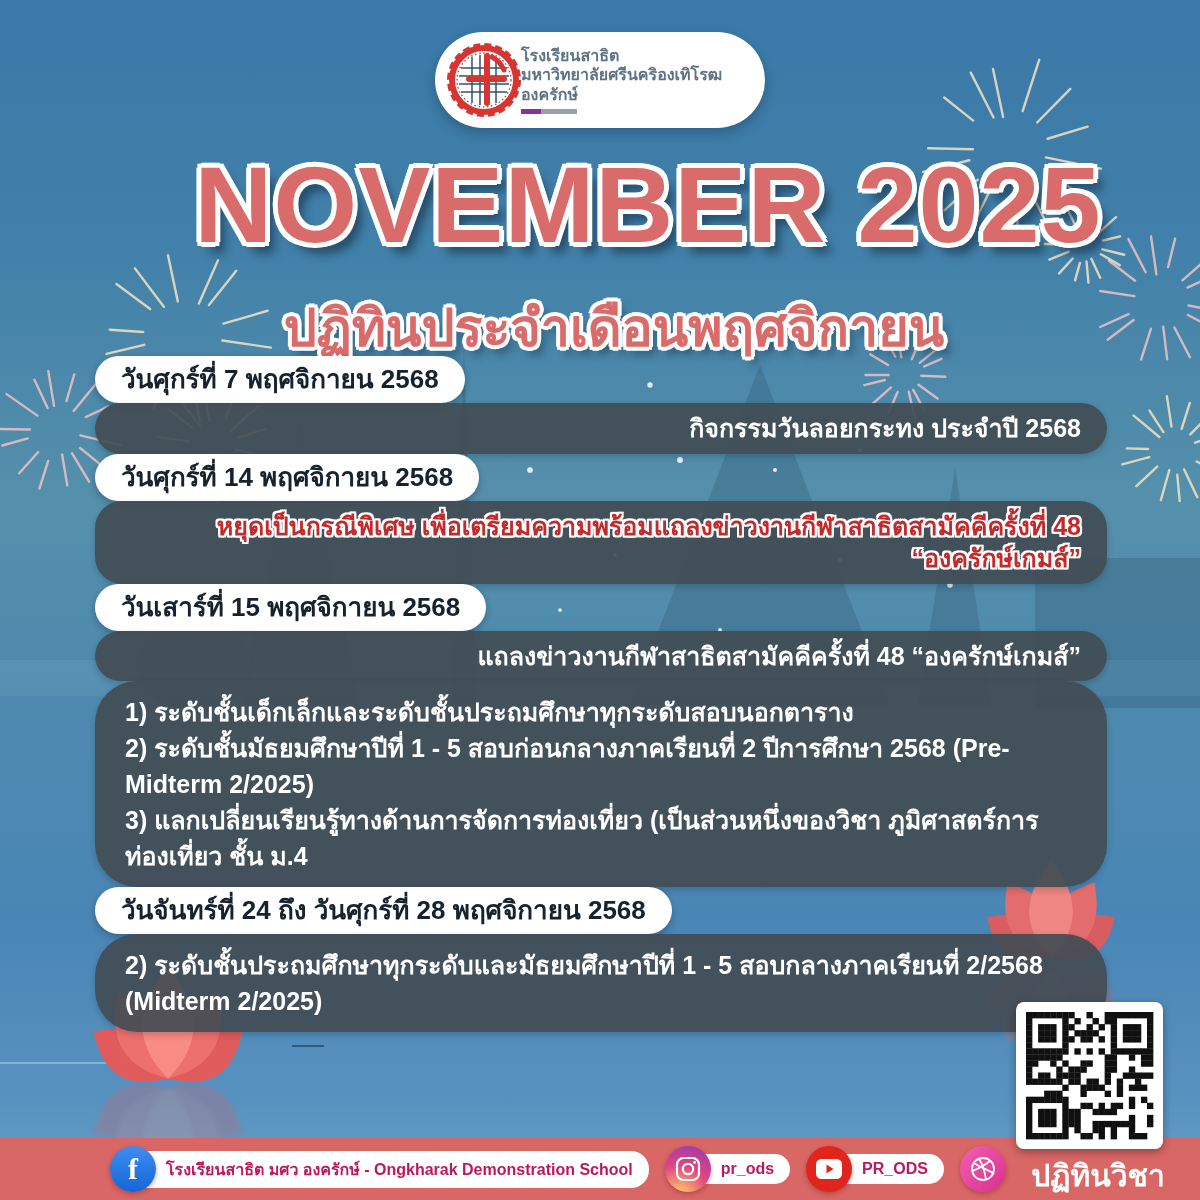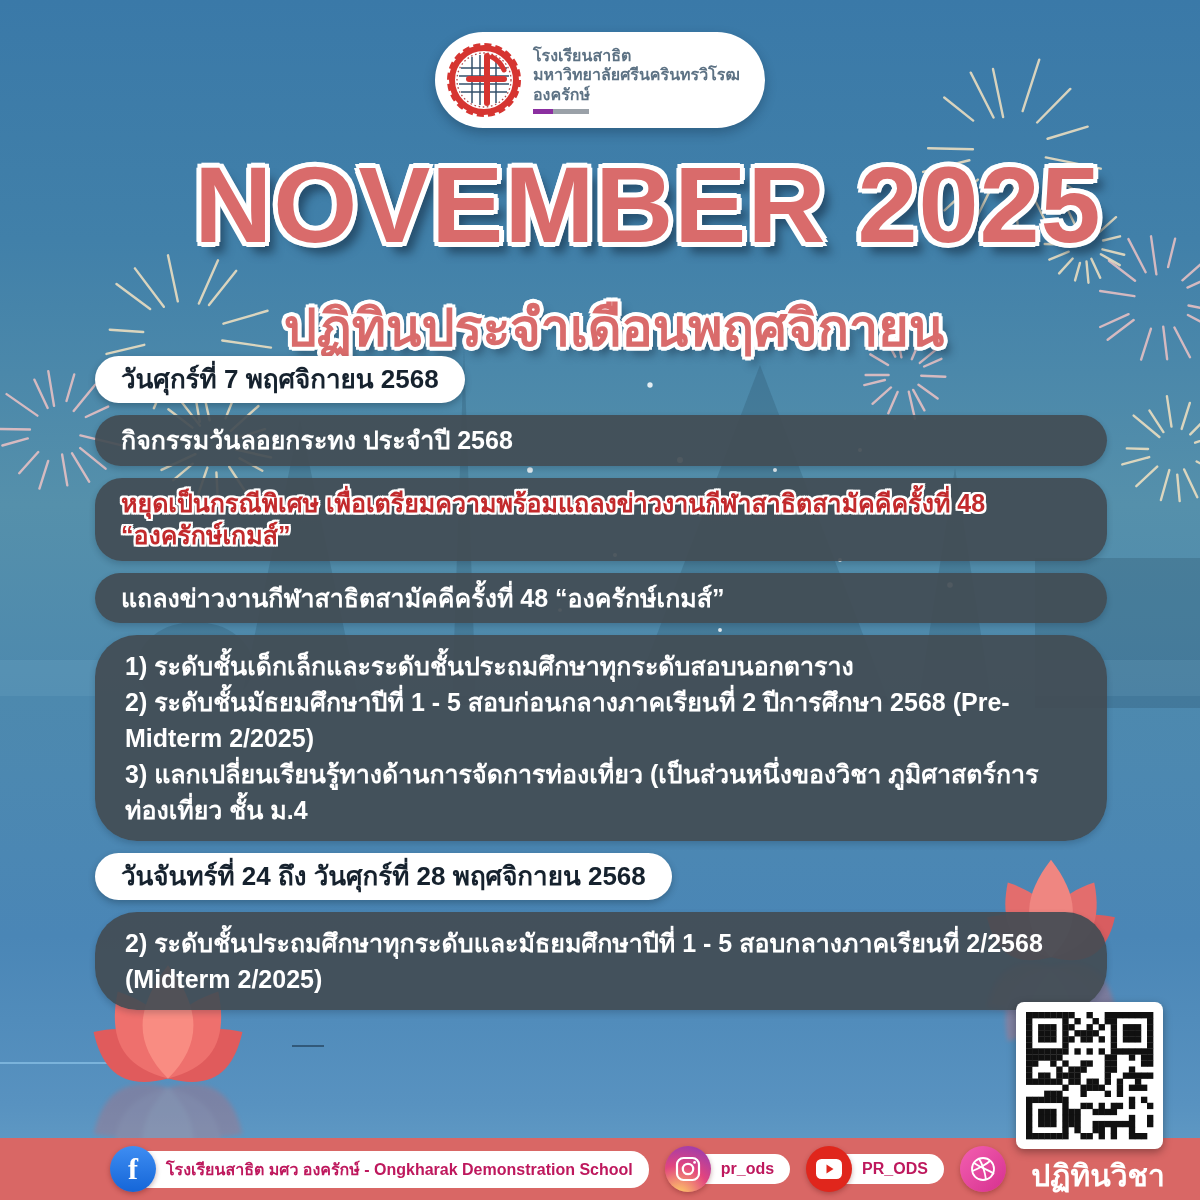--- a/index.html
+++ b/index.html
@@ -10,21 +10,21 @@
   }
   .bgsvg{position:absolute;left:0;top:0;width:1200px;height:1200px;z-index:0;pointer-events:none;}
 
   
   .logo-badge{
     position:absolute;left:50%;top:32px;transform:translateX(-50%);
     width:330px;height:96px;background:#ffffff;border-radius:48px;
     display:flex;align-items:center;padding:0 18px 0 12px;box-sizing:border-box;
     box-shadow:0 5px 12px rgba(10,30,50,.3);z-index:4;
   }
-  .logo-text{margin-left:12px;color:#5d7284;font-weight:bold;font-size:16px;line-height:1.22;}
+  .logo-text{color:#5d7284;font-weight:bold;font-size:16px;line-height:1.22;}
   .logo-underline{display:flex;margin-top:5px;height:5px;width:56px;}
   .logo-underline .u1{width:20px;background:#8b2fa0;}
   .logo-underline .u2{width:36px;background:#9aa1a8;}
 
   
   .title{
     position:absolute;top:142px;left:0;width:100%;text-align:center;margin:0;
     font-size:108px;font-weight:bold;letter-spacing:1px;color:#d96b6b;z-index:2;
     text-shadow:
       -4px -4px 0 #fff,4px -4px 0 #fff,-4px 4px 0 #fff,4px 4px 0 #fff,
@@ -35,31 +35,31 @@
   .subtitle{
     position:absolute;top:272px;left:0;width:100%;text-align:center;margin:14px;
     font-size:52px;font-weight:bold;color:#d96b6b;z-index:2;
     text-shadow:
       -3px -3px 0 #fff,3px -3px 0 #fff,-3px 3px 0 #fff,3px 3px 0 #fff,
       -4px 0 0 #fff,4px 0 0 #fff,0 -4px 0 #fff,0 4px 0 #fff,
       6px 8px 8px rgba(15,35,55,.5);
   }
 
   
-  .rows{position:absolute;left:95px;top:356px;width:1012px;display:flex;flex-direction:column;gap:12px;z-index:2;}
+  .rows{position:absolute;left:95px;top:356px;width:1012px;display:flex;flex-direction:column;gap:0;z-index:2;}
   .date-pill{
     align-self:flex-start;background:#ffffff;border-radius:25px;padding:6px 26px;
     font-size:26px;font-weight:bold;color:#16222e;line-height:1.35;
     box-shadow:0 3px 7px rgba(10,25,40,.3);white-space:nowrap;
   }
   .event-pill{
     background:rgba(66,76,84,.92);border-radius:27px;color:#ffffff;font-weight:bold;
     font-size:25px;padding:9px 26px;line-height:1.3;box-shadow:0 3px 6px rgba(10,25,40,.2);
   }
-  .event-pill.center{text-align:left;}
+  .event-pill.center{text-align:right;}
   .event-pill.multi{border-radius:42px;padding:13px 30px;}
   .ev-line{line-height:1.44;}
   .highlight{
     color:#c22a2c;
     text-shadow:-2px -2px 0 #fff,2px -2px 0 #fff,-2px 2px 0 #fff,2px 2px 0 #fff,
       -2px 0 0 #fff,2px 0 0 #fff,0 -2px 0 #fff,0 2px 0 #fff;
   }
 
   
   .lotus{position:absolute;pointer-events:none;}
@@ -256,21 +256,21 @@
           <line x1="14" y1="49" x2="60" y2="49"></line>
       </g>
       <g stroke="#d63531" stroke-linecap="round" fill="none">
         <line x1="40" y1="13" x2="40" y2="60" stroke-width="6"></line>
         <line x1="22" y1="36" x2="57" y2="36" stroke-width="6"></line>
         <path d="M45 14 Q53 18 57 27" stroke-width="5"></path>
       </g>
     </svg>
     <div class="logo-text">
       <div>โรงเรียนสาธิต</div>
-      <div>มหาวิทยาลัยศรีนครินทรวิโรฒ</div>
+      <div>มหาวิทยาลัยศรีนคริองเทิโรฒ</div>
       <div>องครักษ์</div>
       <div class="logo-underline">
         <span class="u1"></span>
           <span class="u2"></span>
       </div>
     </div>
   </div>
 
   <h1 class="title">NOVEMBER 2025</h1>
   <h2 class="subtitle">ปฏิทินประจำเดือนพฤศจิกายน</h2>
@@ -291,22 +291,24 @@
       <path d="M100 24 C68 60 60 96 100 134 C140 96 132 60 100 24" transform="rotate(-30 100 134)" fill="#ec6c6a"></path>
       <path d="M100 24 C68 60 60 96 100 134 C140 96 132 60 100 24" transform="rotate(30 100 134)" fill="#ec6c6a"></path>
       <path d="M100 10 C66 54 60 94 100 134 C140 94 134 54 100 10" fill="#f8867f"></path>
     </g>
   </svg>
 
   <div class="rows">
     <div class="date-pill"><span>วันศุกร์ที่ 7 พฤศจิกายน 2568</span></div>
     <div class="event-pill center"><span>กิจกรรมวันลอยกระทง ประจำปี 2568</span></div>
 
+    <div class="date-pill"><span>วันศุกร์ที่ 14 พฤศจิกายน 2568</span></div>
     <div class="event-pill center"><span class="highlight">หยุดเป็นกรณีพิเศษ เพื่อเตรียมความพร้อมแถลงข่าวงานกีฬาสาธิตสามัคคีครั้งที่ 48 “องครักษ์เกมส์”</span></div>
 
+    <div class="date-pill"><span>วันเสาร์ที่ 15 พฤศจิกายน 2568</span></div>
     <div class="event-pill center"><span>แถลงข่าวงานกีฬาสาธิตสามัคคีครั้งที่ 48 “องครักษ์เกมส์”</span></div>
 
     <div class="event-pill multi">
       <div class="ev-line">1) ระดับชั้นเด็กเล็กและระดับชั้นประถมศึกษาทุกระดับสอบนอกตาราง</div>
       <div class="ev-line">2) ระดับชั้นมัธยมศึกษาปีที่ 1 - 5 สอบก่อนกลางภาคเรียนที่ 2 ปีการศึกษา 2568 (Pre-Midterm 2/2025)</div>
       <div class="ev-line">3) แลกเปลี่ยนเรียนรู้ทางด้านการจัดการท่องเที่ยว (เป็นส่วนหนึ่งของวิชา ภูมิศาสตร์การท่องเที่ยว ชั้น ม.4</div>
     </div>
 
     <div class="date-pill"><span>วันจันทร์ที่ 24 ถึง วันศุกร์ที่ 28 พฤศจิกายน 2568</span></div>
     <div class="event-pill multi">

